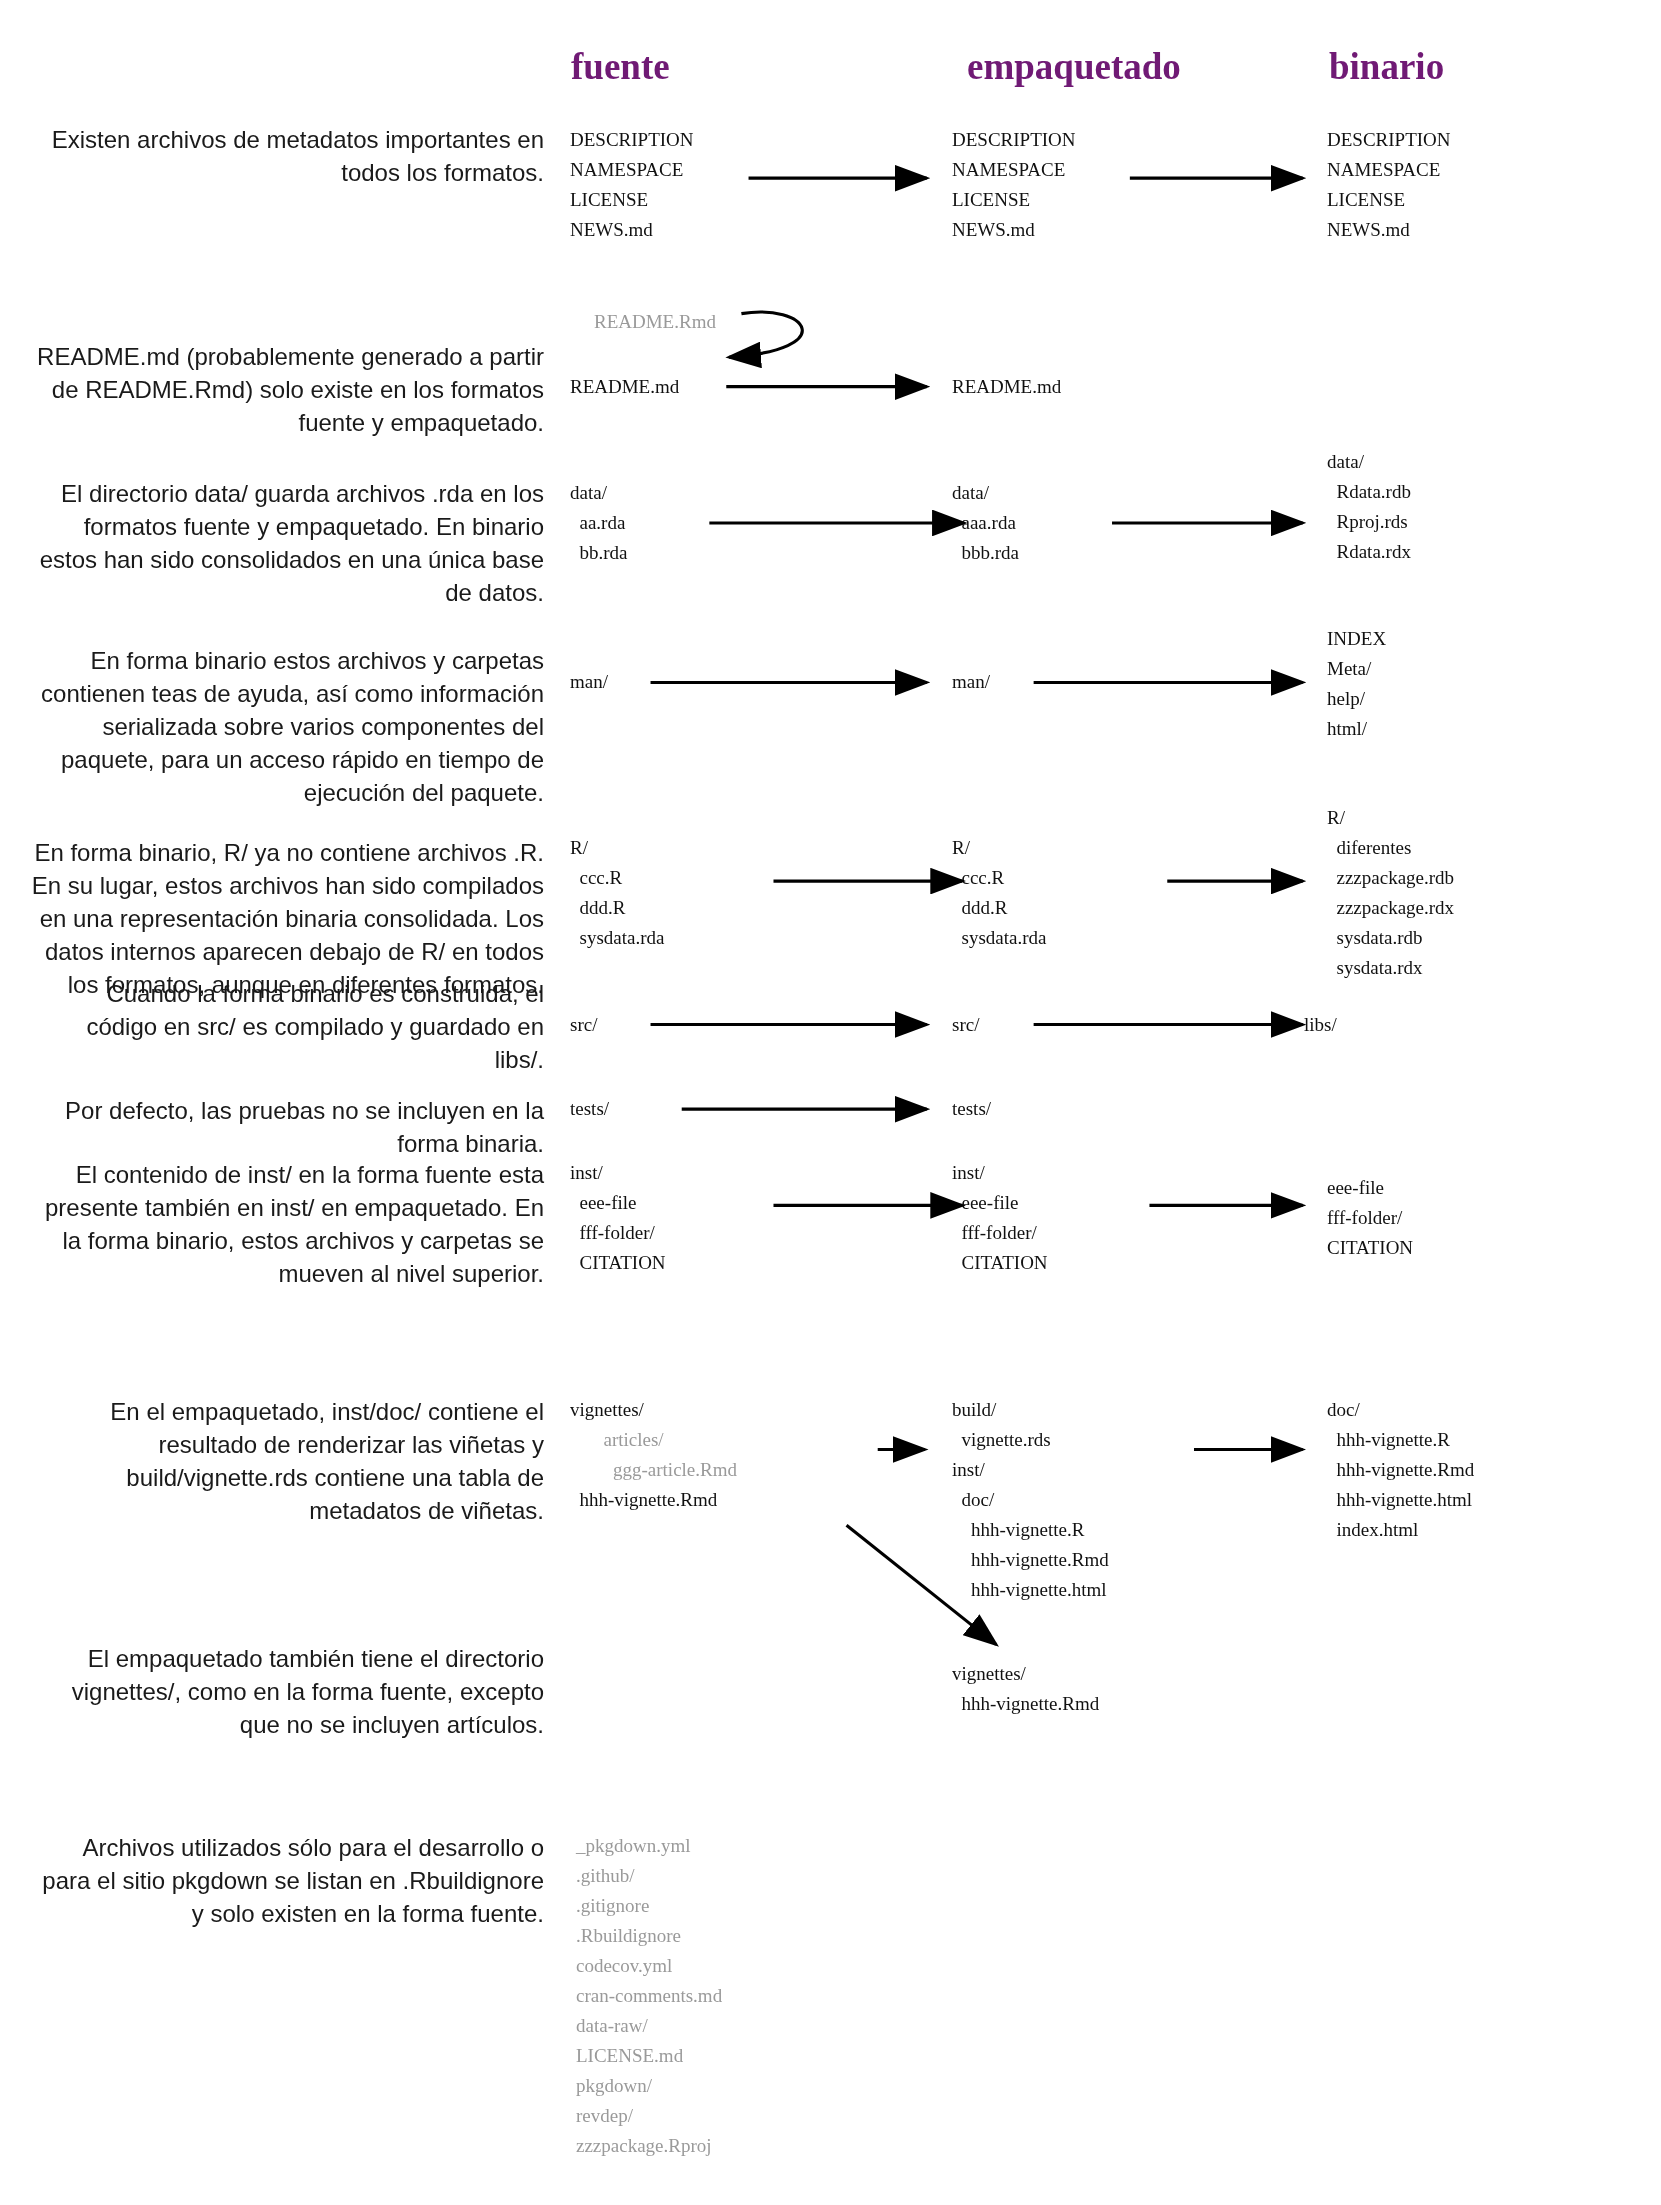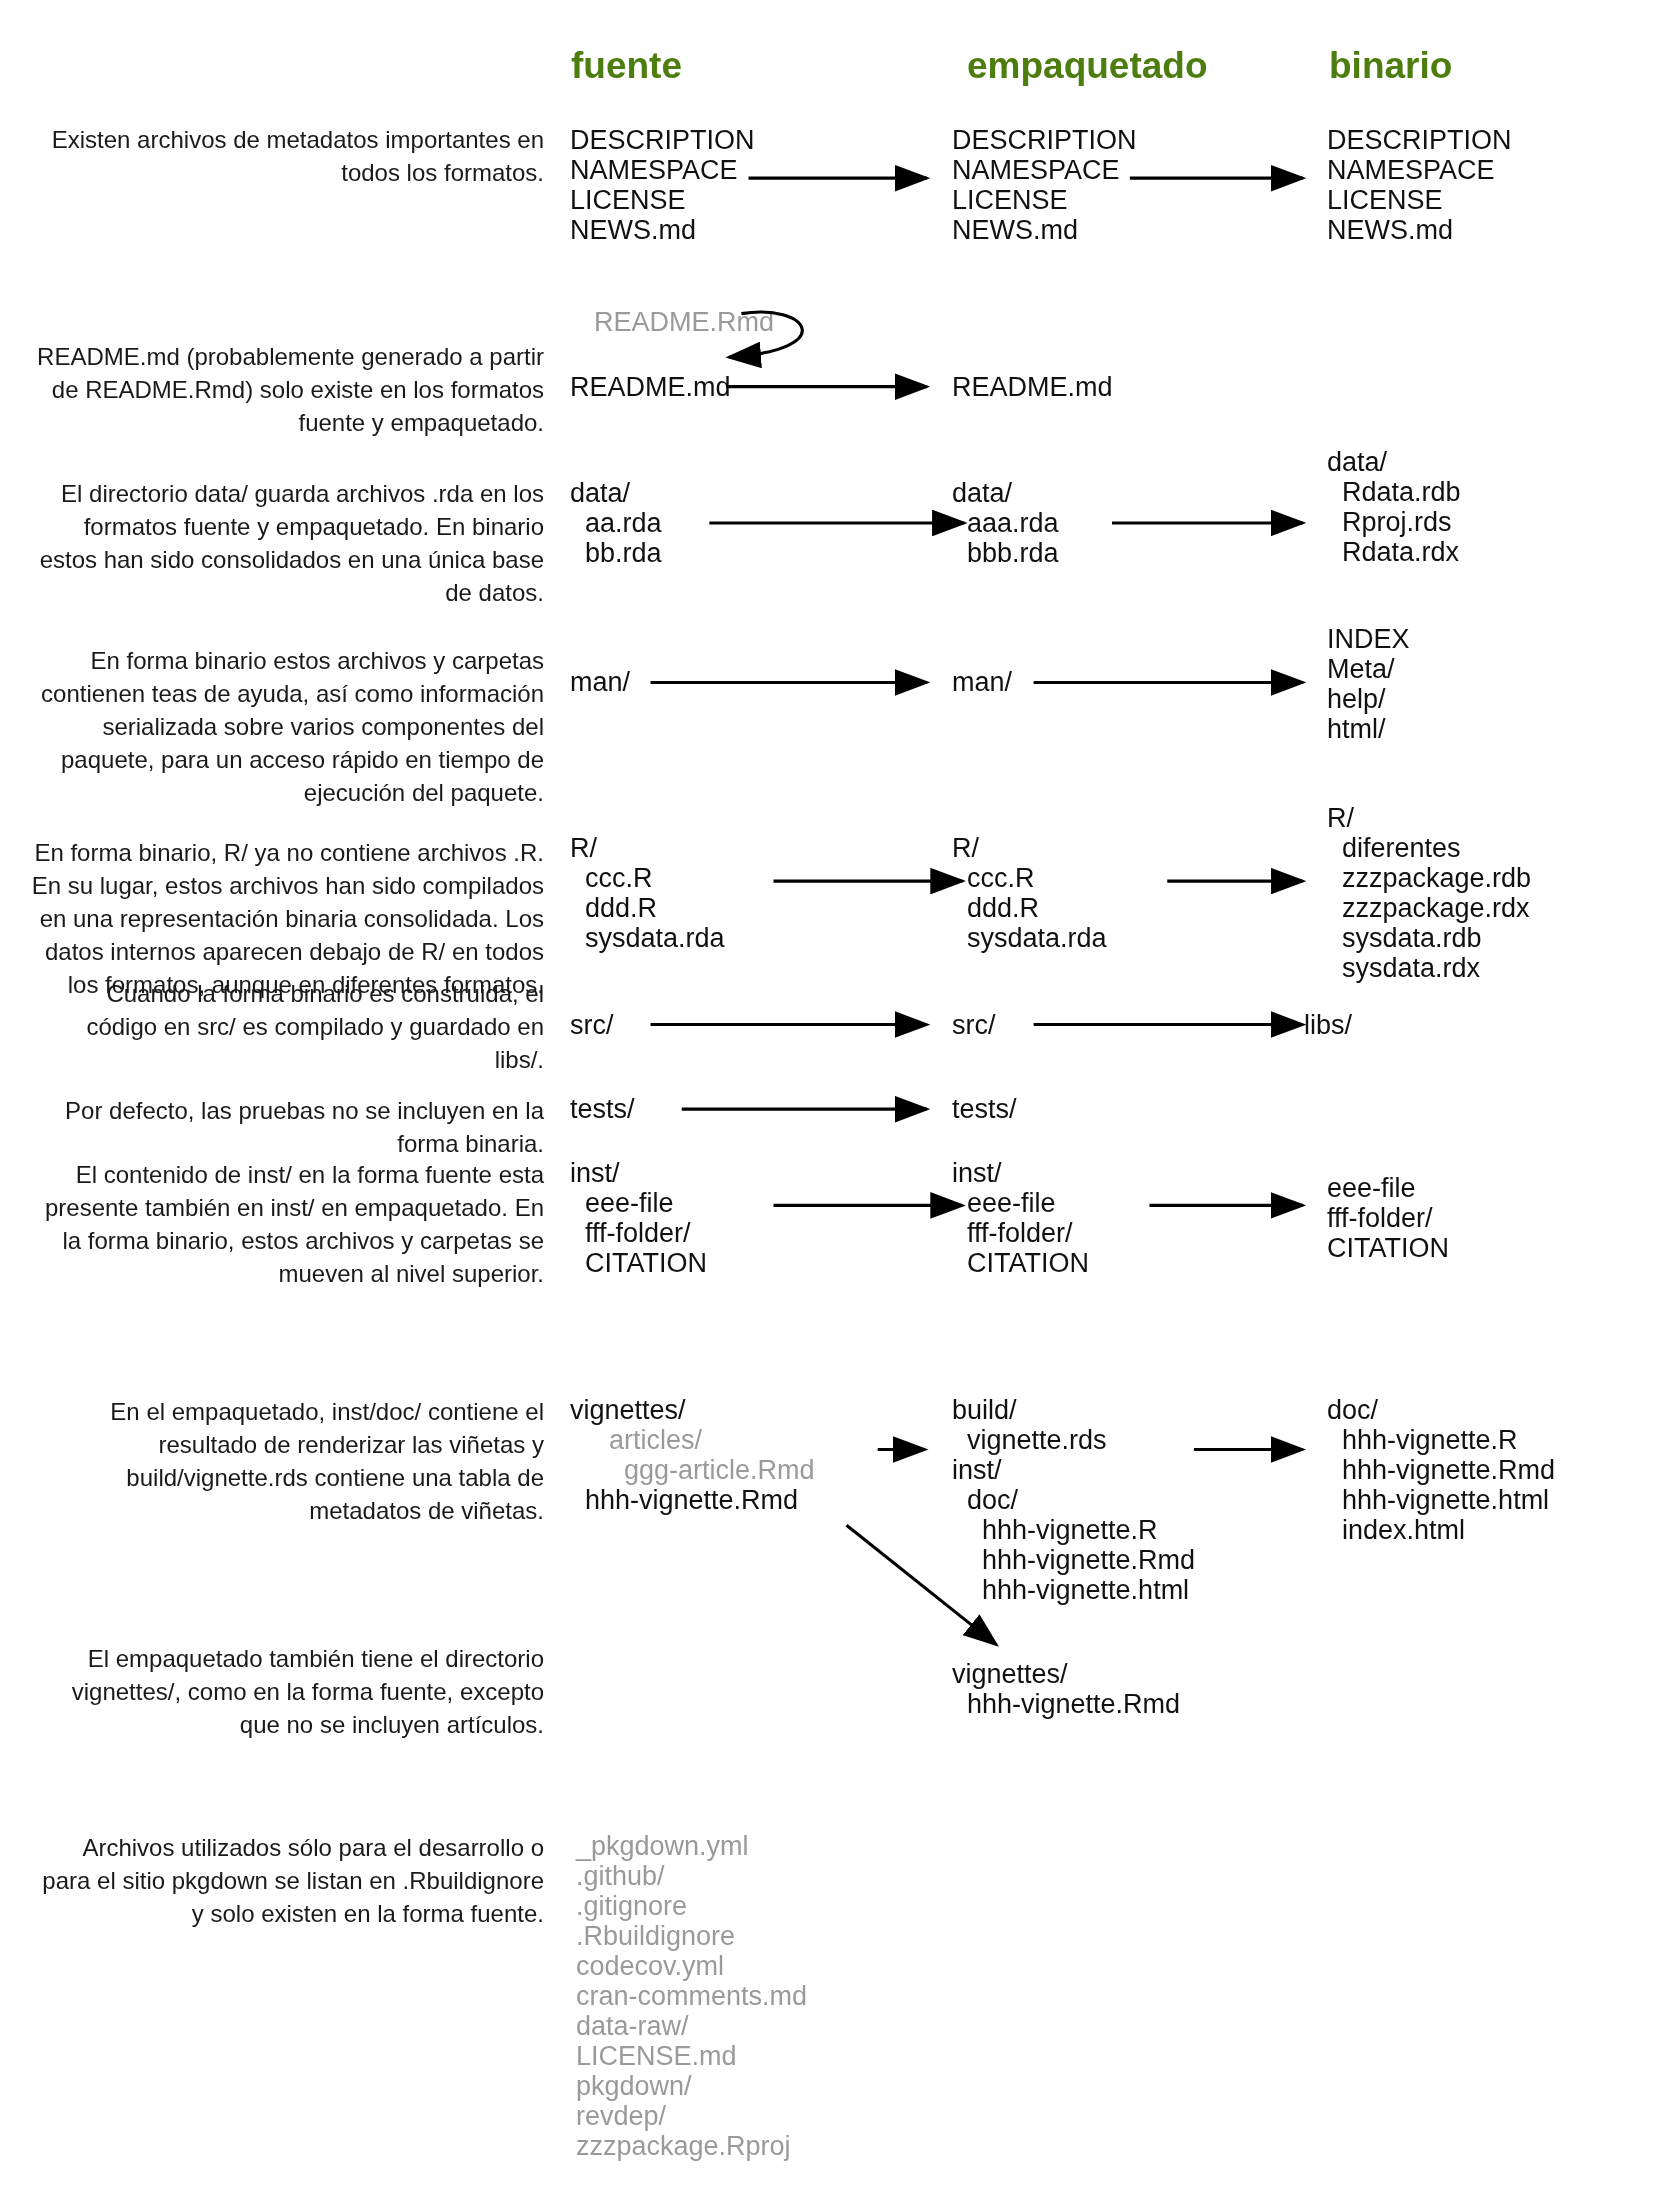--- a/index.html
+++ b/index.html
@@ -1,22 +1,22 @@
 <!DOCTYPE html>
 <html style="font-size:14.3px"><head>
 <meta charset="utf-8">
 <style>
   html,body{margin:0;padding:0;background:#ffffff;}
   body{width:1661px;height:2205px;position:relative;overflow:hidden;
        font-family:"Liberation Sans",sans-serif;}
   .canvas{position:absolute;left:0;top:0;width:1661px;height:2205px;}
-  .col-header{position:absolute;font-family:Liberation Sans, sans-serif;
-       font-weight:bold;font-size:37px;color:#4d7c0f;white-space:nowrap;}
-  .mono-block{position:absolute;font-family:Liberation Sans, sans-serif;
-       font-size:27px;line-height:30px;color:#111111;}
+  .col-header{position:absolute;font-family:Liberation Serif, serif;
+       font-weight:bold;font-size:37px;color:#701a75;white-space:nowrap;}
+  .mono-block{position:absolute;font-family:Liberation Serif, serif;
+       font-size:19px;line-height:30px;color:#111111;}
   .mono-block .line{white-space:pre;height:30px;}
   .mono-block .line.gray{color:#9a9a9a;margin-left:24px;}
   .note{position:absolute;left:-80px;width:624px;text-align:right;
        font-size:24px;line-height:33px;color:#1a1a1a;}
   .note .line{white-space:nowrap;}
   .arrows{position:absolute;left:0;top:0;pointer-events:none;}
 </style>
 </head>
 <body>
 

